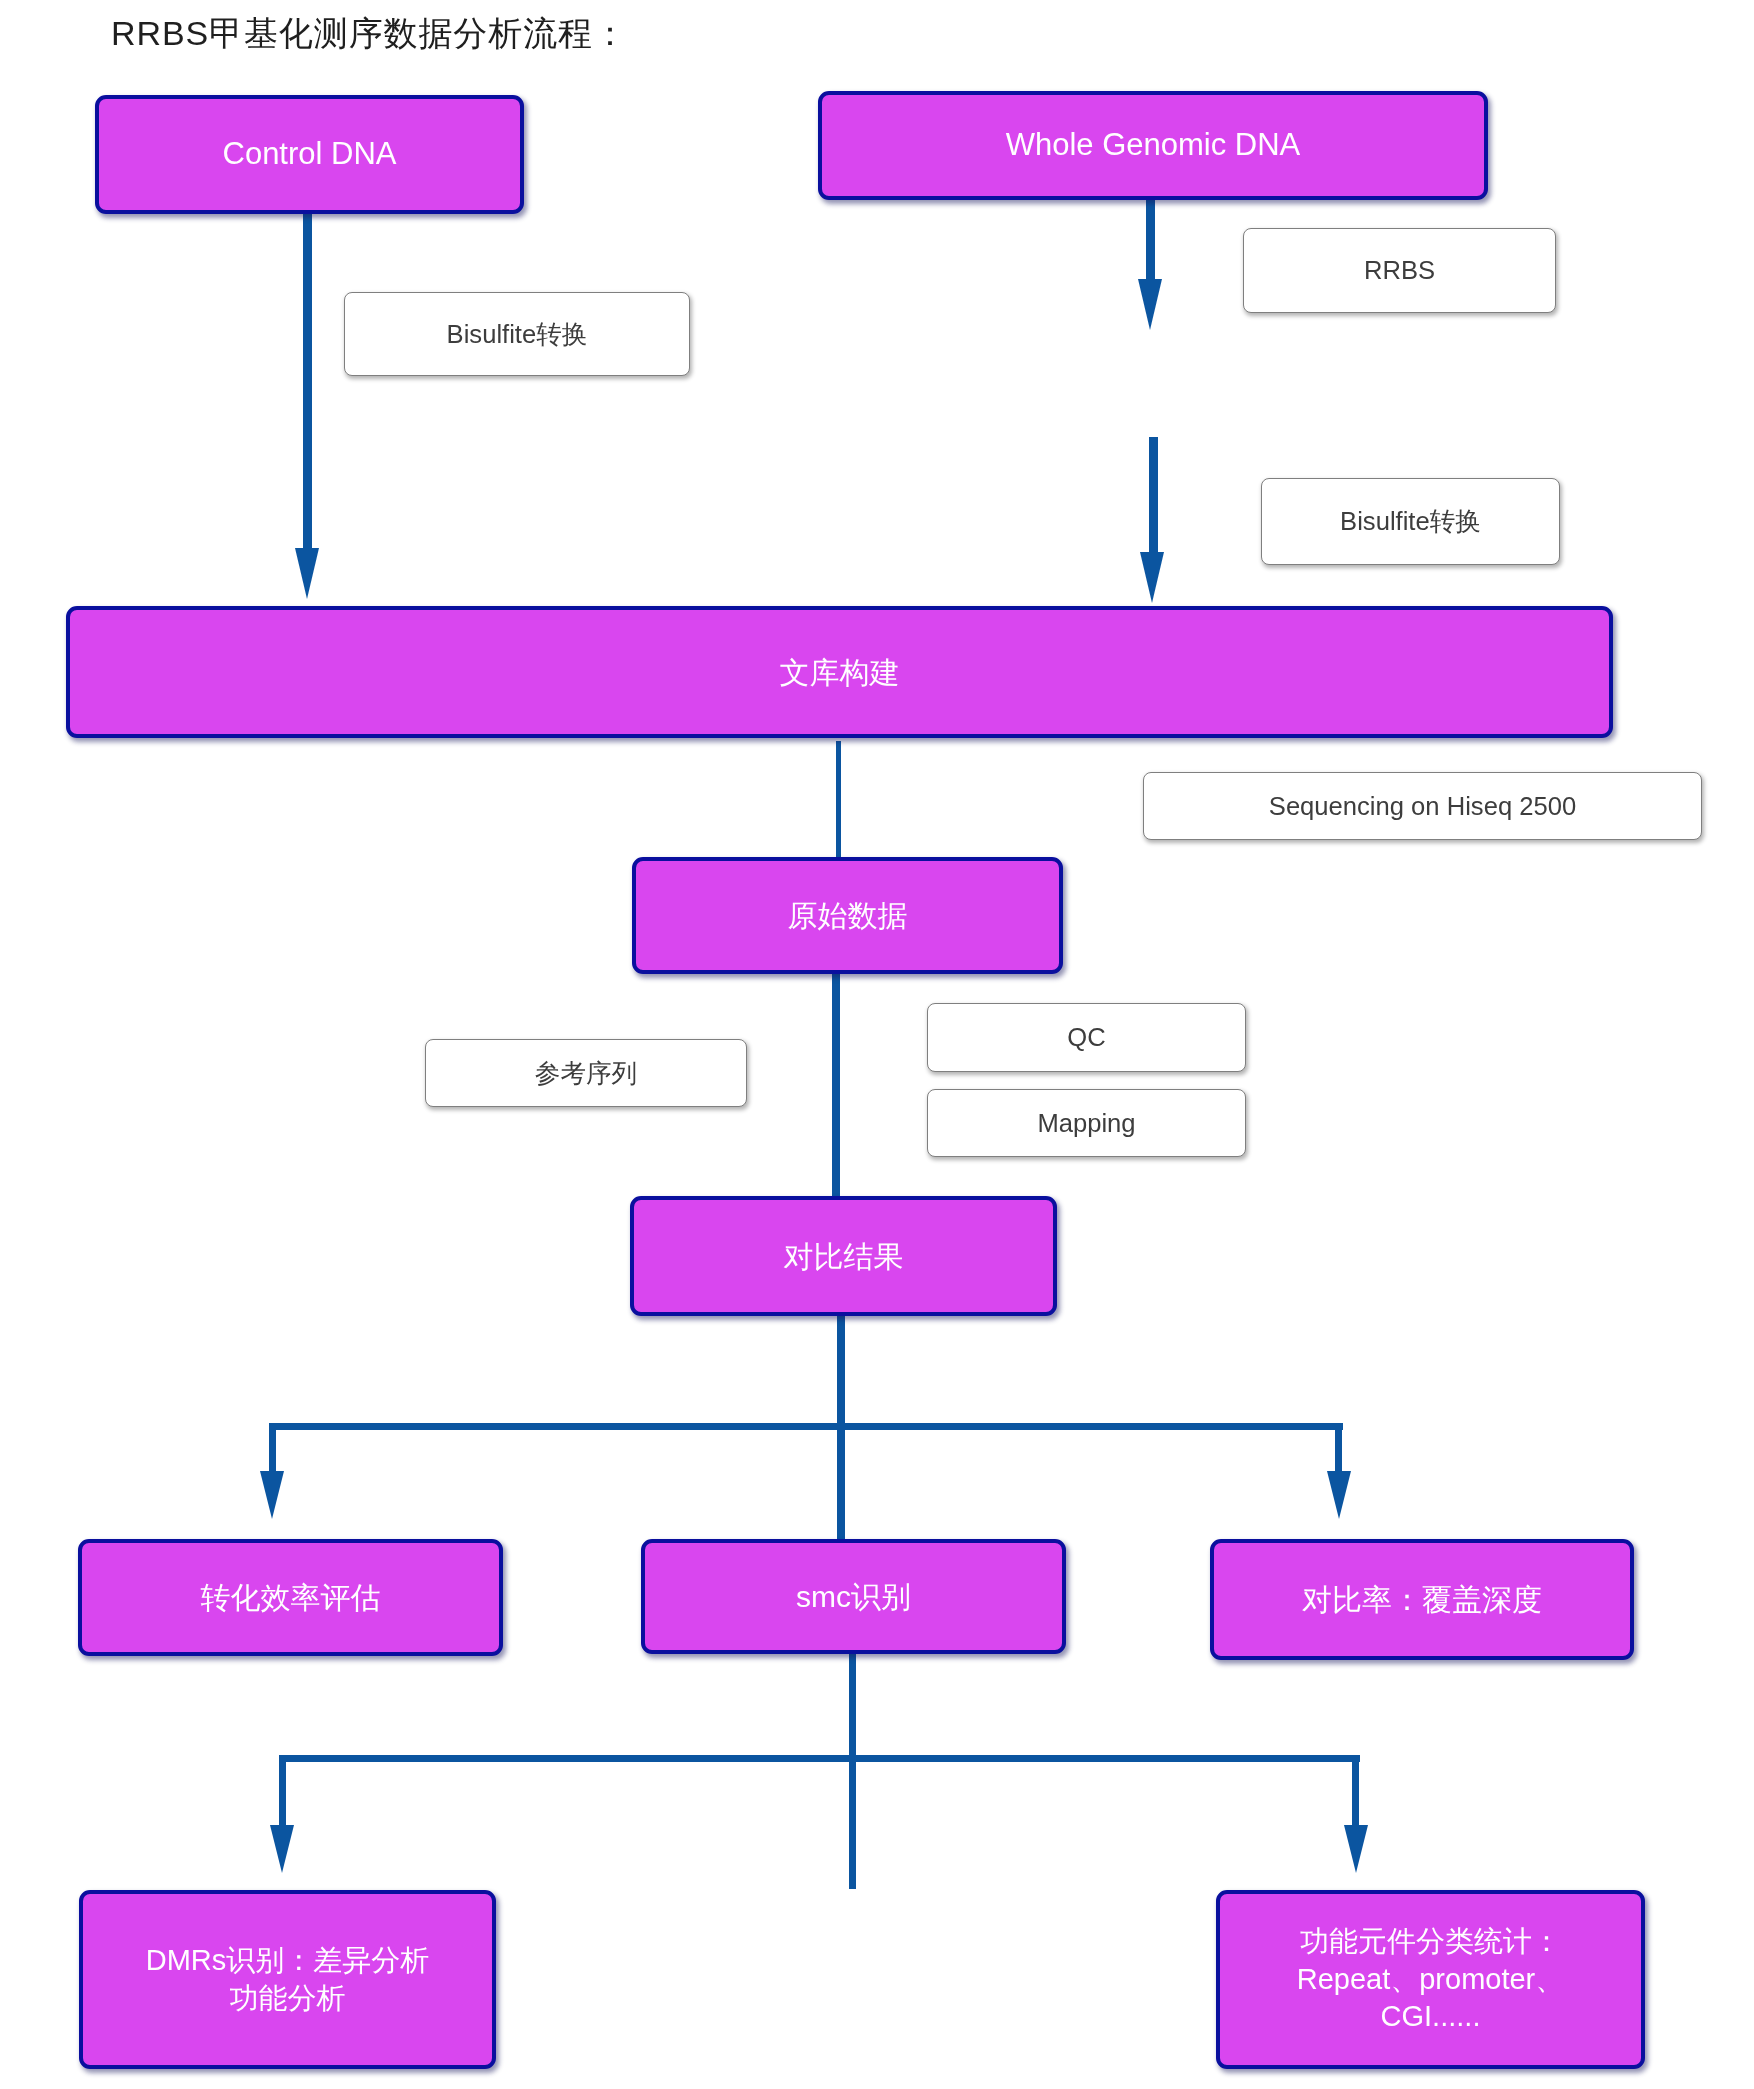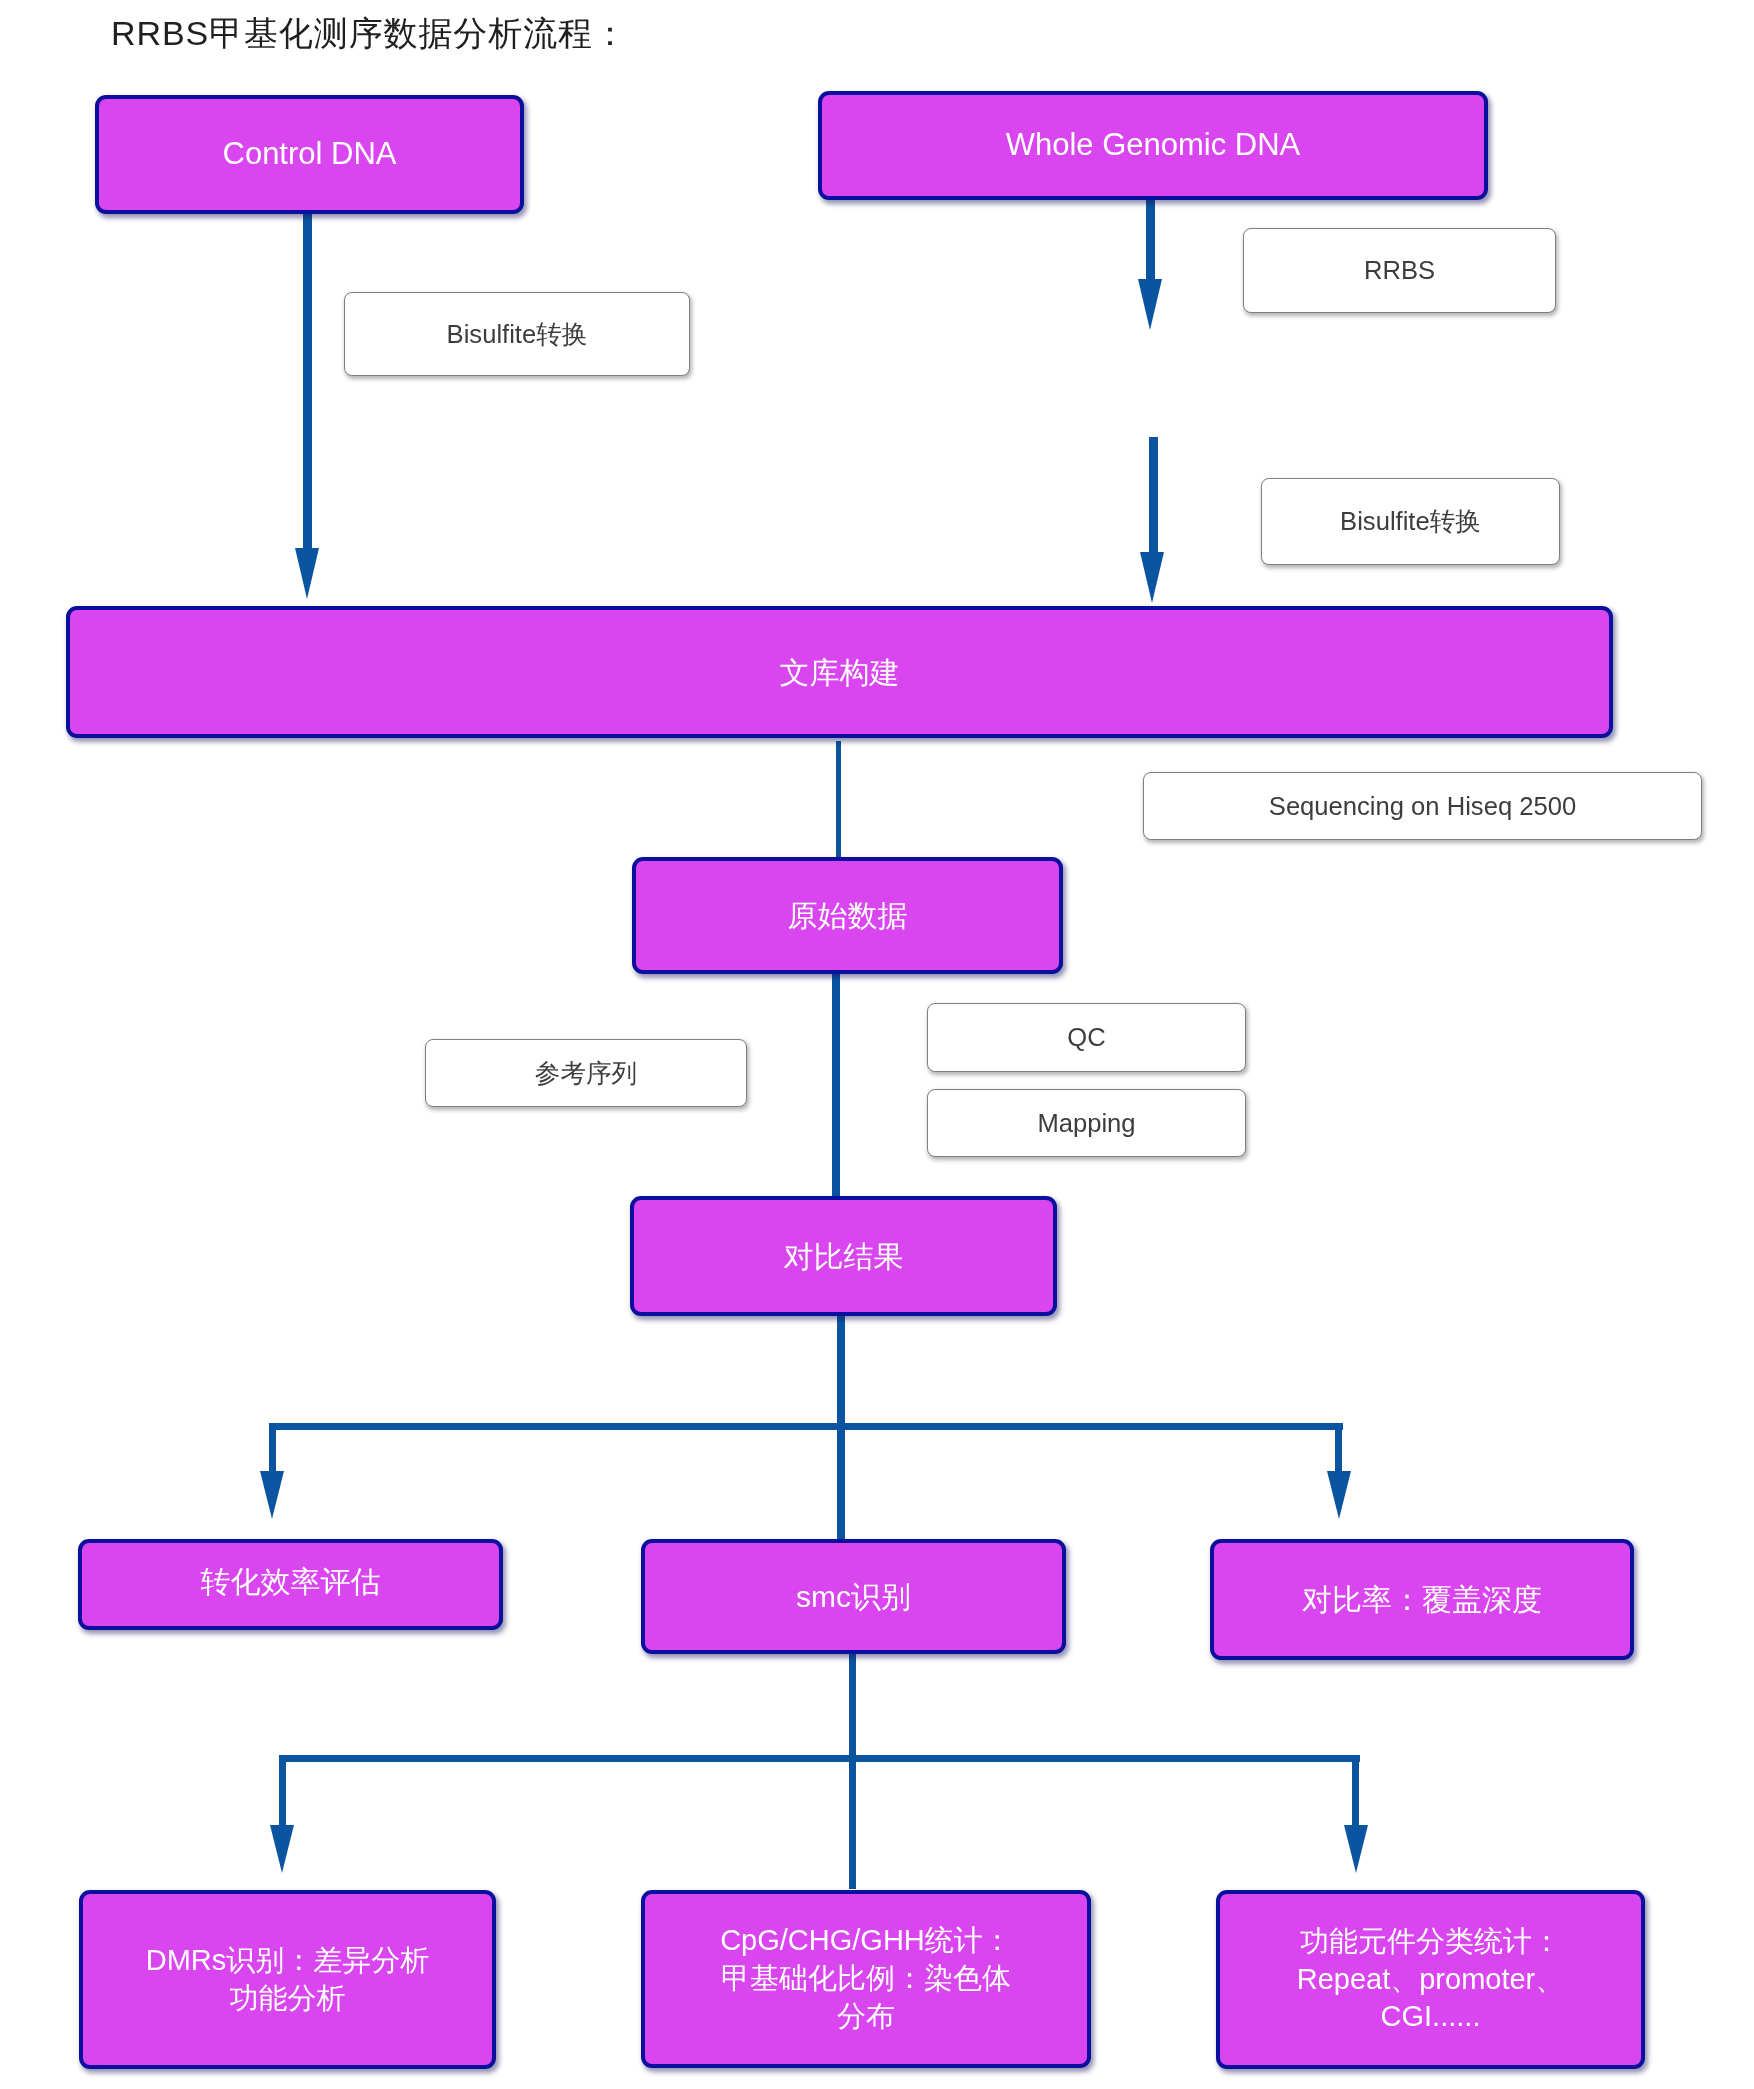--- a/index.html
+++ b/index.html
@@ -89,42 +89,37 @@
   </div>
 
   <div class="node small" style="left:632px;top:857px;width:431px;height:117px;">
     <span>原始数据</span>
   </div>
 
   <div class="node small" style="left:630px;top:1196px;width:427px;height:120px;">
     <span>对比结果</span>
   </div>
 
-  <div class="node small" style="left:78px;top:1539px;width:425px;height:91px;font-family:Liberation Mono, monospace;">
+  <div class="node small" style="left:78px;top:1539px;width:425px;height:117px;">
     <span>转化效率评估</span>
   </div>
 
   <div class="node small" style="left:641px;top:1539px;width:425px;height:115px;">
     <span>smc识别</span>
   </div>
 
   <div class="node small" style="left:1210px;top:1539px;width:424px;height:121px;">
     <span>对比率：覆盖深度</span>
   </div>
 
   <div class="node multi" style="left:79px;top:1890px;width:417px;height:179px;">
     <span>DMRs识别：差异分析</span>
     <span>功能分析</span>
   </div>
 
-  <div class="node multi" style="left:641px;top:1890px;width:450px;height:178px;">
-    <span>CpG/CHG/GHH统计：</span>
-    <span>甲基础化比例：染色体</span>
-    <span>分布</span>
-  </div>
 
   <div class="node multi" style="left:1216px;top:1890px;width:429px;height:179px;">
     <span>功能元件分类统计：</span>
     <span>Repeat、promoter、</span>
     <span>CGI......</span>
   </div>
 
   <div class="label" style="left:344px;top:292px;width:346px;height:84px;">
     <span>Bisulfite转换</span>
   </div>

